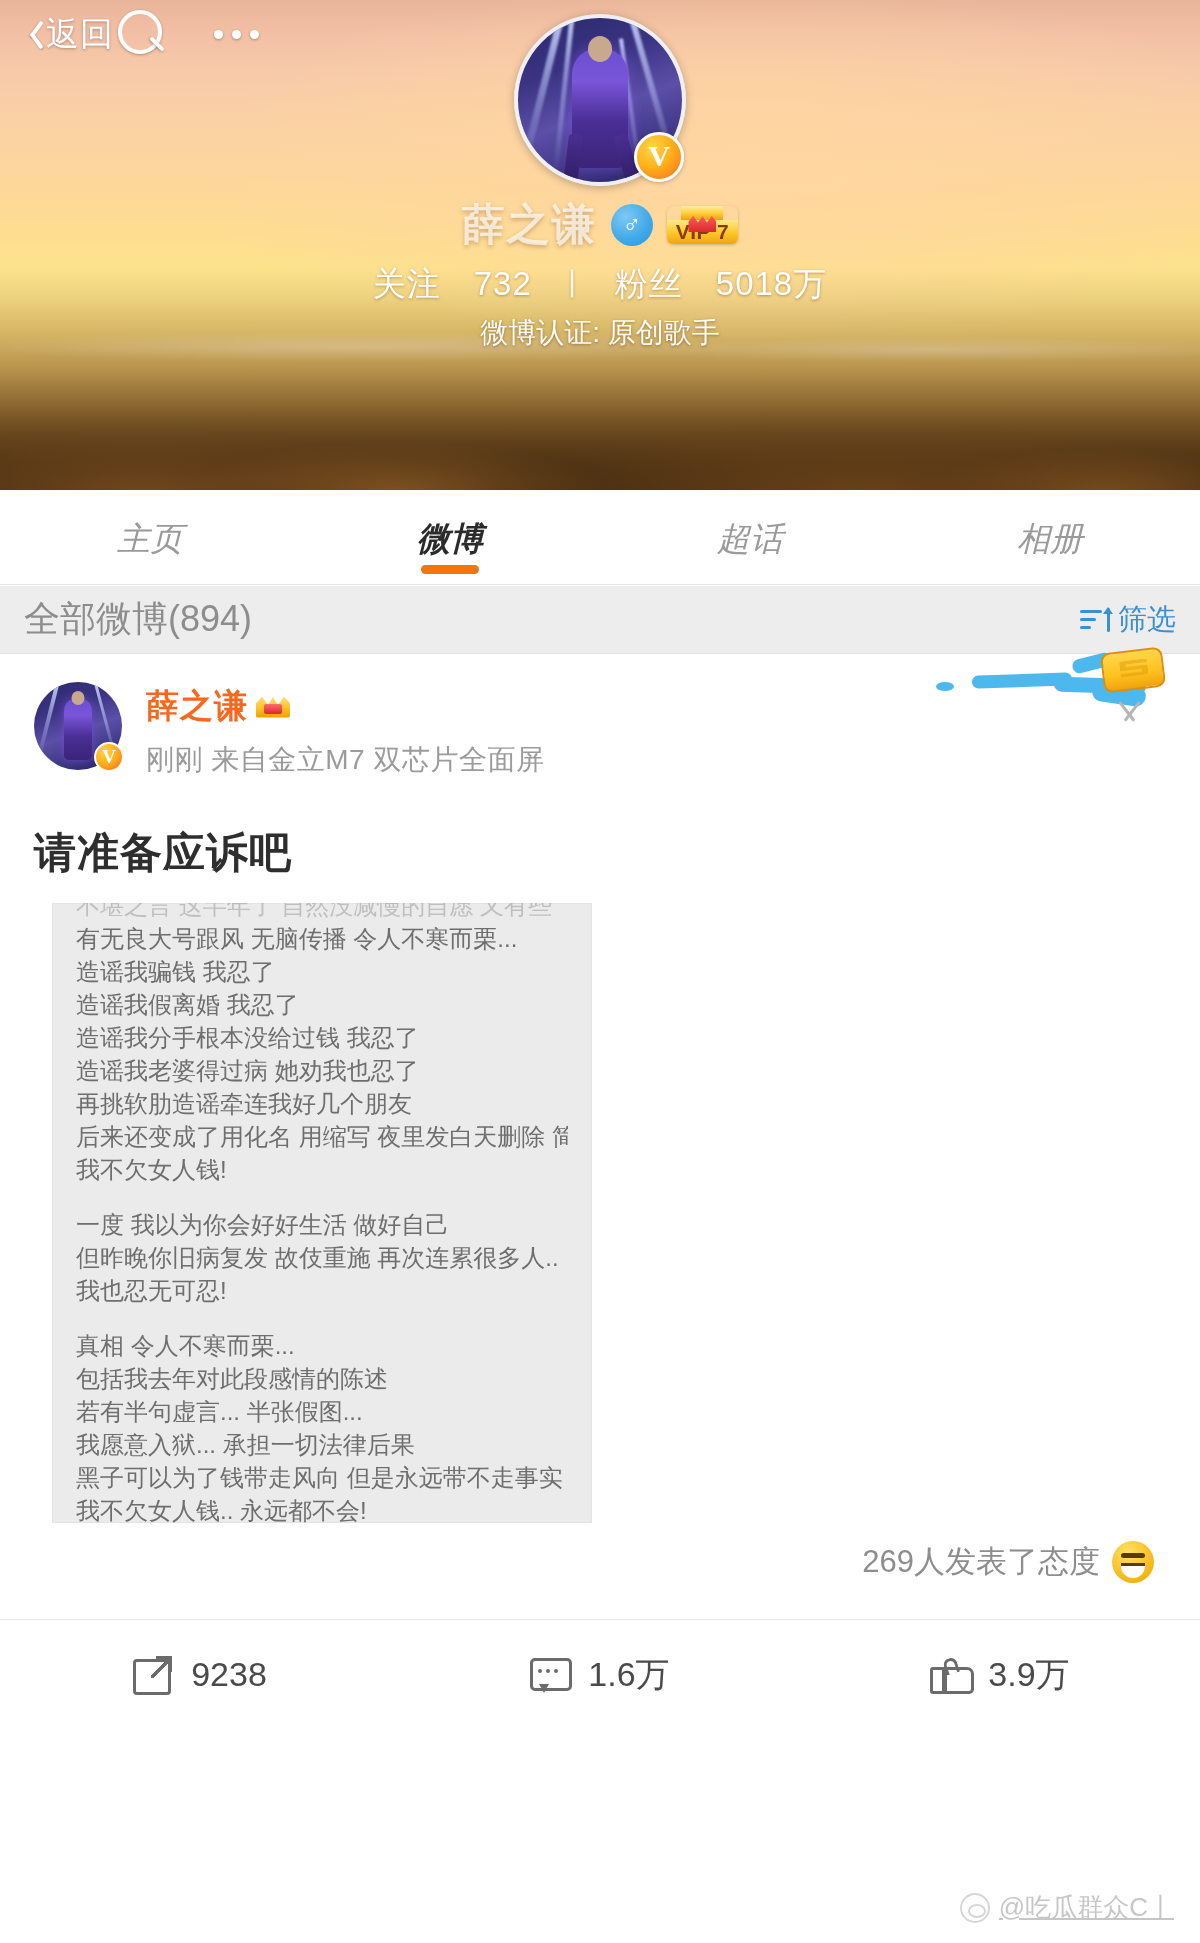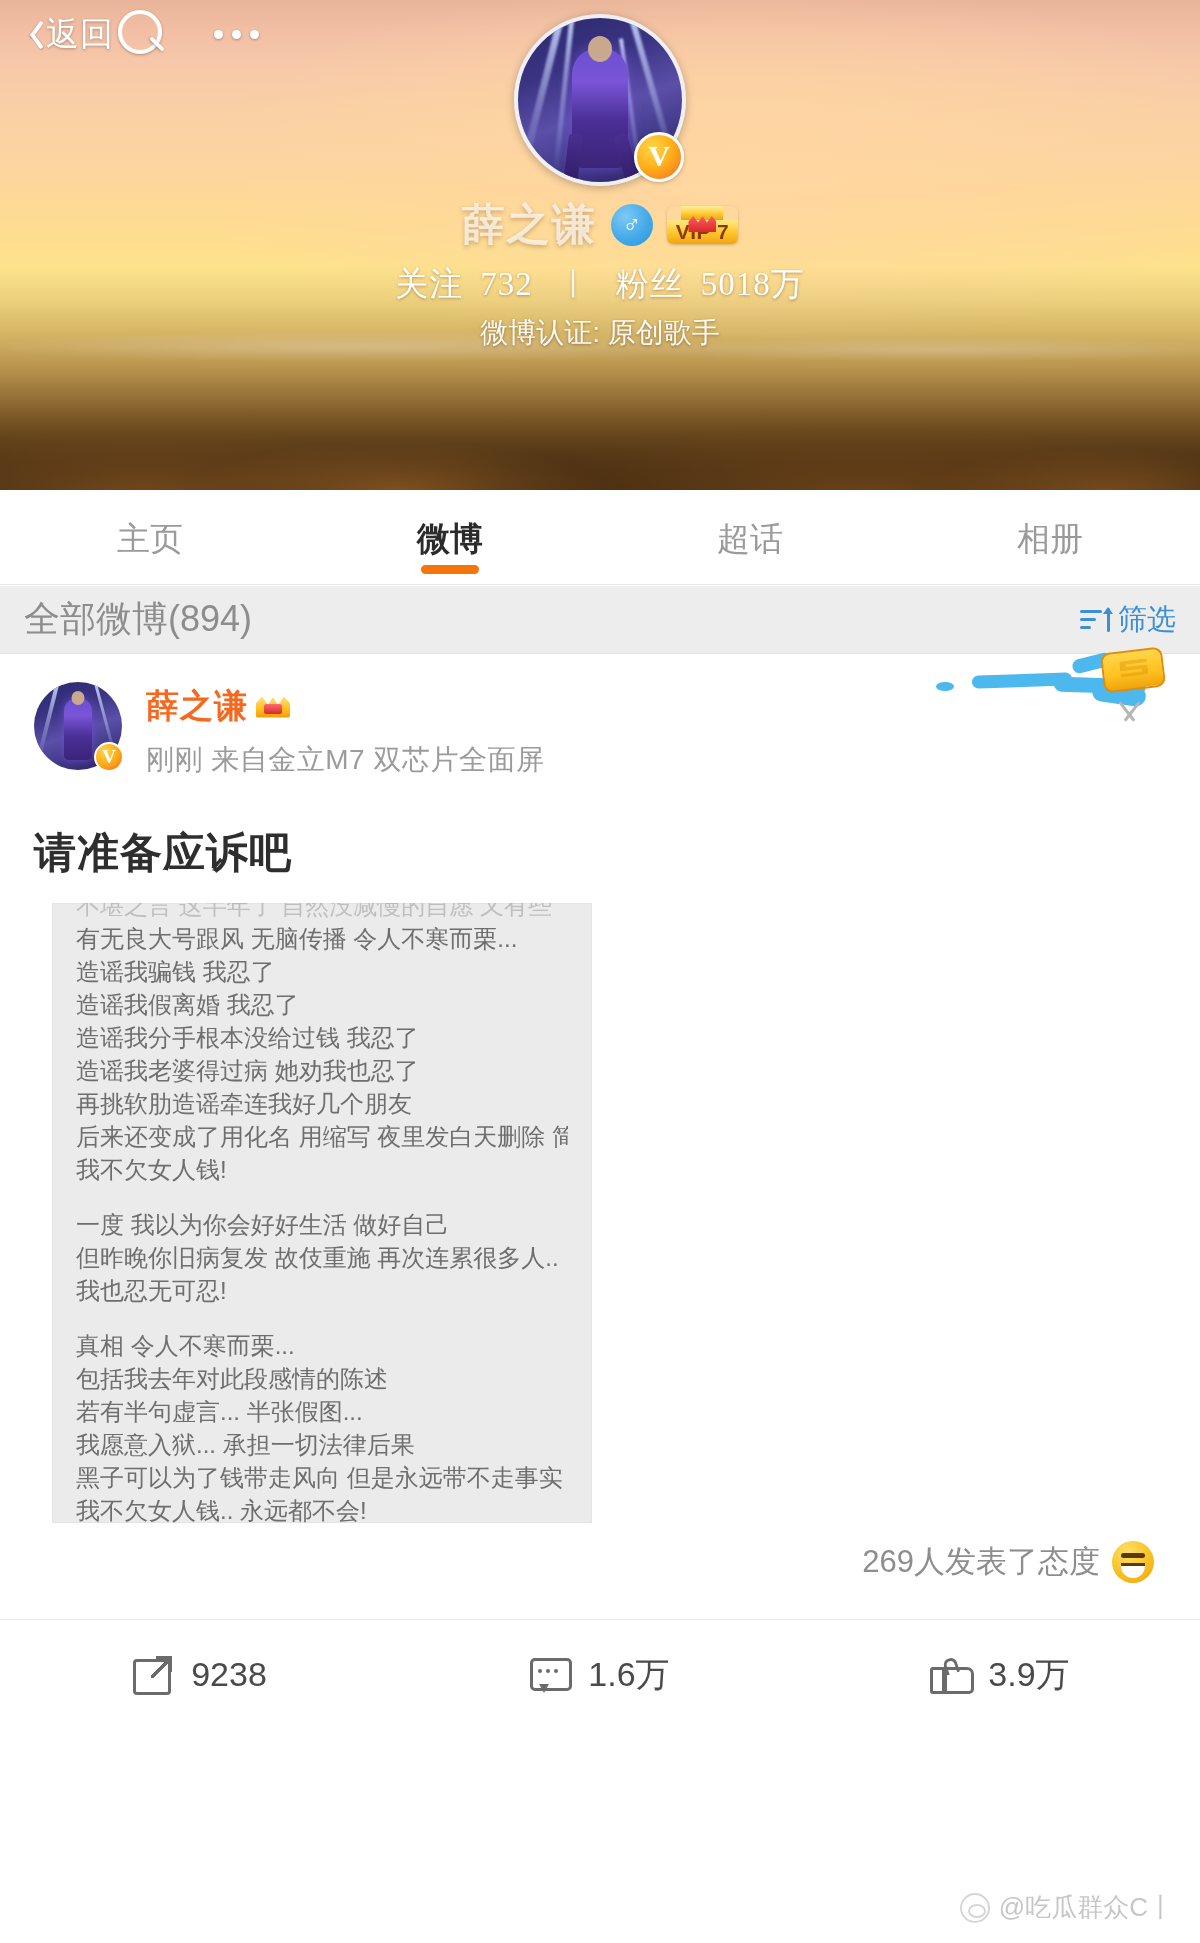--- a/index.html
+++ b/index.html
@@ -184,34 +184,35 @@
     background: linear-gradient(to bottom,#ffe98a 0%, #ffc92e 50%, #f2a211 100%);
     color:#8a3c05; font-size:21px; font-weight:bold; letter-spacing:.5px;
   }
 
   .stats-row {
     position:absolute; left:0; right:0; top:262px;
     display:flex; align-items:center; justify-content:center; gap:0;
     z-index:4; color:#fff; font-size:33px; letter-spacing:1px;
     text-shadow: 0 1px 3px rgba(110,60,15,.45);
   }
-  .stats-row .seg { display:flex; align-items:baseline; gap:17px;font-family:Liberation Serif, serif; }
+  .stats-row .seg { display:flex; align-items:baseline; gap:33px; }
   .stats-row .divider { margin:0 26px; opacity:.85; font-size:30px; }
 
   .verify-line {
     position:absolute; left:0; right:0; top:314px; text-align:center;
     color:rgba(255,255,255,.96); font-size:28px; z-index:4;
     text-shadow: 0 1px 3px rgba(90,50,12,.5);
   }
 
   
   .tabs {
     position:absolute; top:490px; left:0; right:0; height:95px;
     background:#fff; display:flex; align-items:center;
     border-bottom:1px solid #e7e7e7;
+    font-style:italic;
   }
   .tab {
     flex:1; text-align:center; position:relative;
     font-size:33px; color:#9a9a9a; cursor:pointer; padding-top:4px;
   }
   .tab.active { color:#2b2b2b; font-weight:700; }
   .tab.active::after {
     content:""; position:absolute; left:50%; transform:translateX(-50%);
     bottom:-12px; width:58px; height:9px; border-radius:5px; background:#f5750d;
   }
@@ -408,21 +409,21 @@
   }
   .ic-like i {
     position:absolute; left:14px; bottom:21px; width:14px; height:16px;
     border-top:3px solid #6b6b6b; border-left:3px solid #6b6b6b; border-right:3px solid #6b6b6b;
     border-radius:8px 8px 0 0; transform:rotate(-18deg);
   }
 
   .watermark {
     position:absolute; right:26px; bottom:18px;
     display:flex; align-items:center; gap:9px;
-    color:#bdbdbd; font-size:26px; opacity:.85;
+    color:#bdbdbd; font-size:26px; opacity:.85;text-decoration:underline;
   }
   .wb-logo {
     width:30px; height:30px; border-radius:50%;
     border:2px solid #cfcfcf; position:relative;
   }
   .wb-logo::before {
     content:""; position:absolute; left:6px; top:9px; width:14px; height:10px;
     border-radius:50%; border:2px solid #cfcfcf;
   }
 </style>

